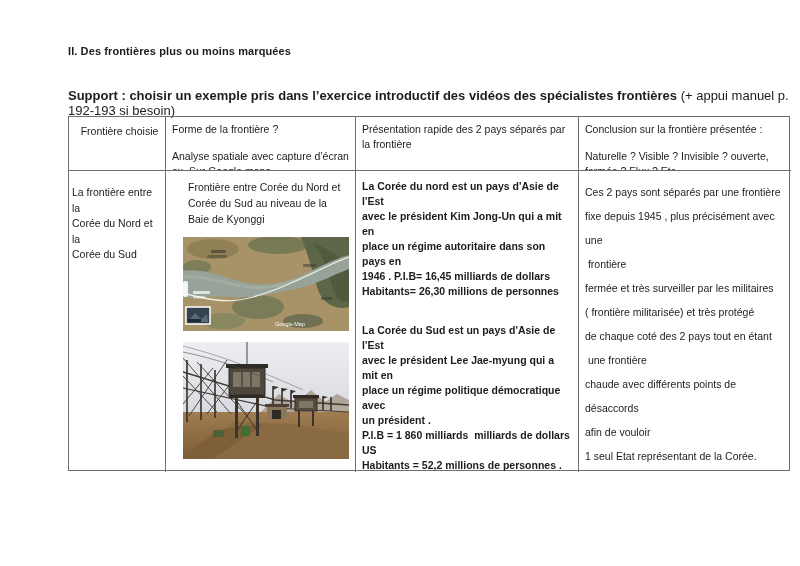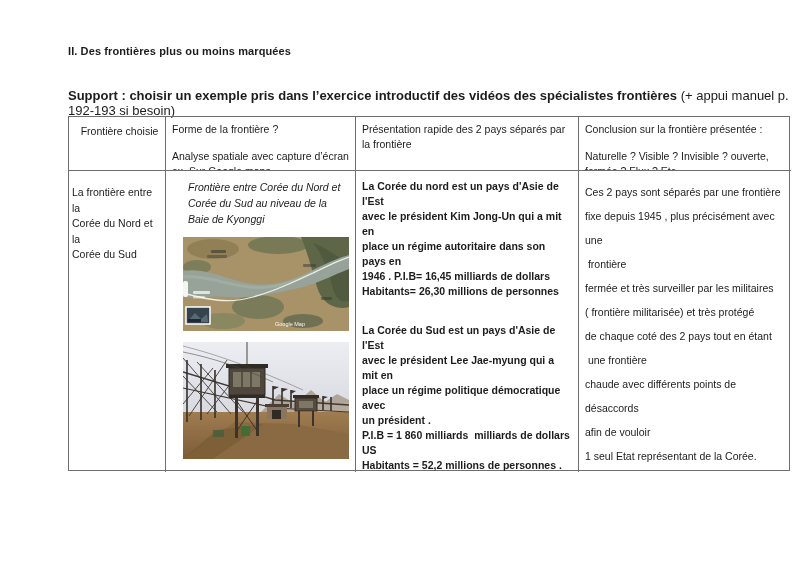--- a/index.html
+++ b/index.html
@@ -13,21 +13,21 @@
   .cell{border-right:1px solid #6e6e6e;border-bottom:1px solid #6e6e6e;box-sizing:border-box;
         font-size:10.5px;line-height:15px;overflow:hidden;}
   .cell:nth-child(4n){border-right:none;}
   .cell.last-row{border-bottom:none;}
   .hdr{padding:5px 5px 0 6px;}
   .hdr .gap{margin-top:12px;}
   .hdr1{padding-left:10px;padding-top:7px;text-align:center;}
   .pre{white-space:pre-wrap;}
   .body-c1{padding:14px 2px 0 3px;line-height:15.5px;}
   .body-c2{padding:8px 0 0 0;}
-  .caption{padding-left:22px;line-height:16px;width:160px;font-style:italic;}
+  .caption{padding-left:22px;line-height:16px;width:160px;}
   .img-wrap{margin:10px 0 0 17px;width:166px;}
   .img-wrap.photo{margin-top:11px;}
   .body-c3{padding:8px 6px 0 6px;font-weight:bold;}
   .body-c3 .p2{margin-top:24px;}
   .body-c4{padding:9px 4px 0 6px;line-height:24px;}
   svg{display:block;}
 </style>
 </head>
 <body>
 

